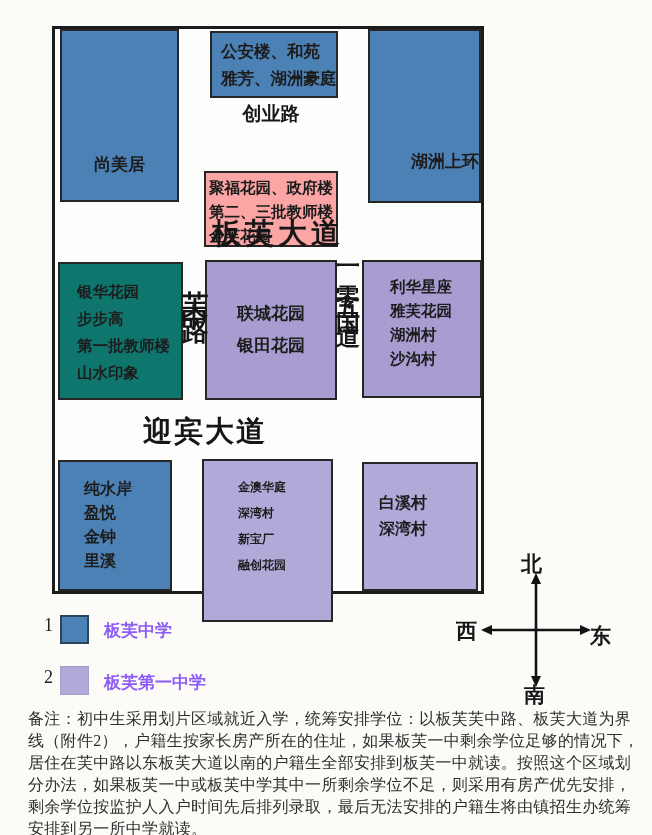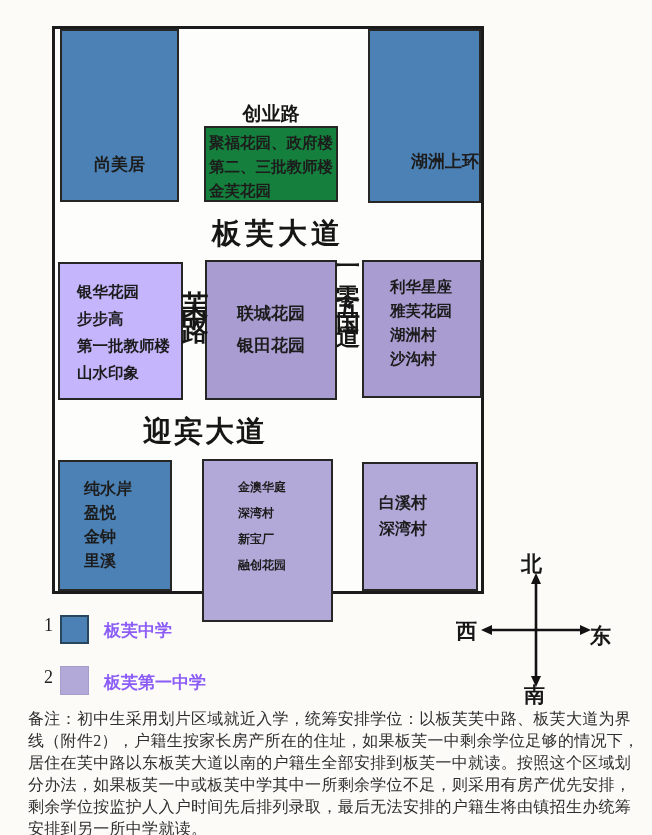--- a/index.html
+++ b/index.html
@@ -50,32 +50,36 @@
 <body>
 
 <div class="stage">
 
   <div id="frame" class="abs"></div>
 
   <div class="zone z0" style="background: rgb(76, 129, 181); justify-content: flex-end;">
     <div class="zl">尚美居</div>
   </div>
 
+  <div class="zone z1" style="background: rgb(76, 129, 181);">
+    <div class="zl">公安楼、和苑</div>
+    <div class="zl">雅芳、湖洲豪庭</div>
+  </div>
 
-  <div class="zone z2" style="background: #15803d;">
+  <div class="zone z2" style="background: #fca5a5; margin-top: 45px;">
     <div class="zl">聚福花园、政府楼</div>
     <div class="zl">第二、三批教师楼</div>
     <div class="zl">金芙花园</div>
   </div>
 
   <div class="zone z3" style="background: rgb(76, 129, 181);">
     <div class="zl">湖洲上环</div>
   </div>
 
-  <div class="zone z4" style="background: #c4b5fd;">
+  <div class="zone z4" style="background: #0f766e;">
     <div class="zl">银华花园</div>
     <div class="zl">步步高</div>
     <div class="zl">第一批教师楼</div>
     <div class="zl">山水印象</div>
   </div>
 
   <div class="zone z5" style="background: rgb(168, 156, 209);">
     <div class="zl">联城花园</div>
     <div class="zl">银田花园</div>
   </div>

